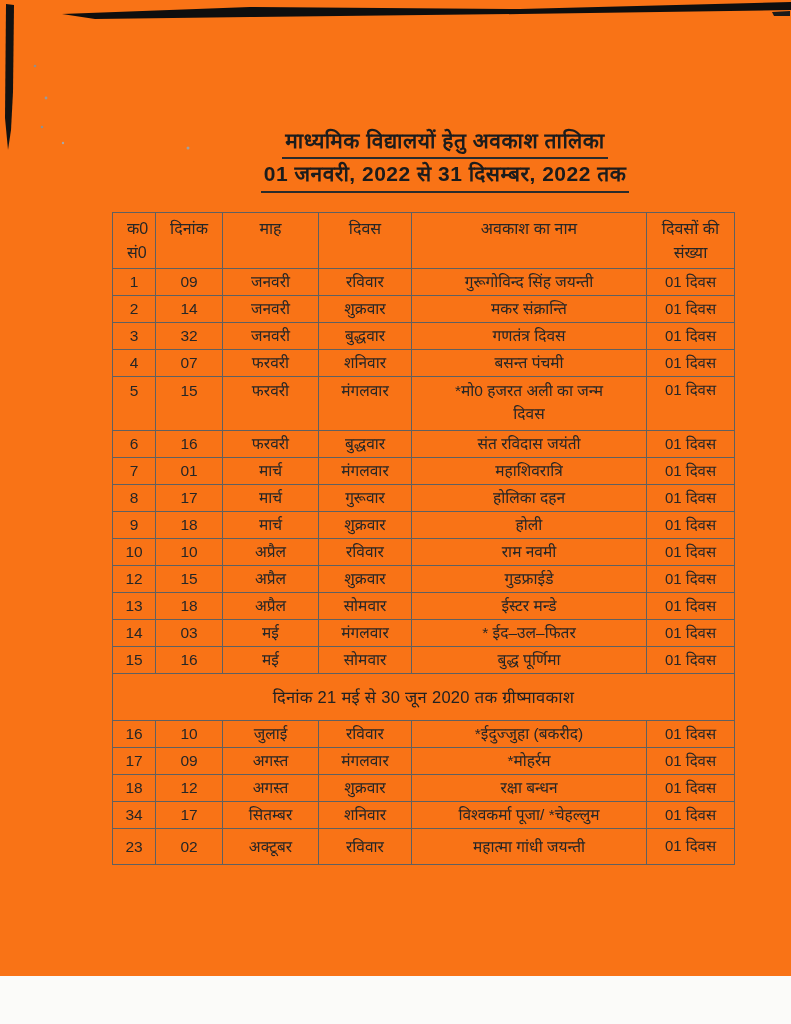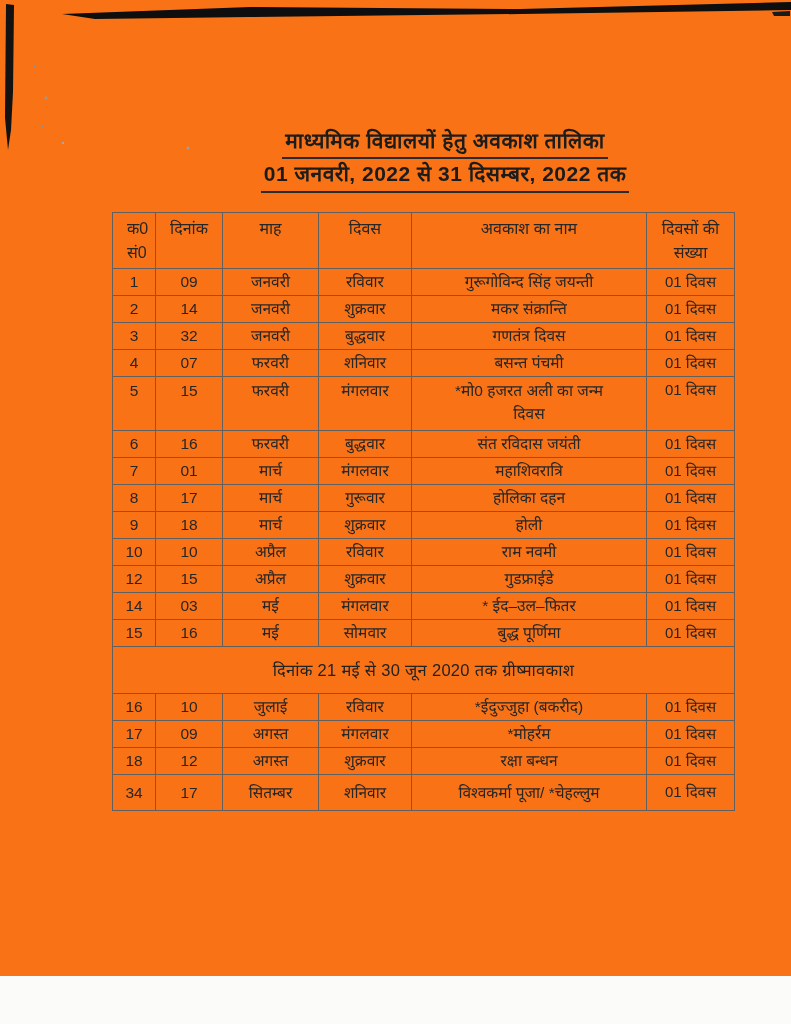--- a/index.html
+++ b/index.html
@@ -204,20 +204,28 @@
           <td data-name="cell-days">01 दिवस</td>
         </tr>
         <tr data-name="holiday-row-12">
           <td data-name="cell-sno">12</td>
           <td data-name="cell-date">15</td>
           <td data-name="cell-month">अप्रैल</td>
           <td data-name="cell-day">शुक्रवार</td>
           <td data-name="cell-name">गुडफ्राईडे</td>
           <td data-name="cell-days">01 दिवस</td>
         </tr>
+        <tr data-name="holiday-row-13">
+          <td data-name="cell-sno">13</td>
+          <td data-name="cell-date">18</td>
+          <td data-name="cell-month">अप्रैल</td>
+          <td data-name="cell-day">सोमवार</td>
+          <td data-name="cell-name">ईस्टर मन्डे</td>
+          <td data-name="cell-days">01 दिवस</td>
+        </tr>
         <tr data-name="holiday-row-14">
           <td data-name="cell-sno">14</td>
           <td data-name="cell-date">03</td>
           <td data-name="cell-month">मई</td>
           <td data-name="cell-day">मंगलवार</td>
           <td data-name="cell-name">* ईद–उल–फितर</td>
           <td data-name="cell-days">01 दिवस</td>
         </tr>
         <tr data-name="holiday-row-15">
           <td data-name="cell-sno">15</td>
@@ -255,16 +263,24 @@
           <td data-name="cell-days">01 दिवस</td>
         </tr>
         <tr data-name="holiday-row-22">
           <td data-name="cell-sno">34</td>
           <td data-name="cell-date">17</td>
           <td data-name="cell-month">सितम्बर</td>
           <td data-name="cell-day">शनिवार</td>
           <td data-name="cell-name">विश्वकर्मा पूजा/ *चेहल्लुम</td>
           <td data-name="cell-days">01 दिवस</td>
         </tr>
+        <tr data-name="holiday-row-23">
+          <td data-name="cell-sno">23</td>
+          <td data-name="cell-date">02</td>
+          <td data-name="cell-month">अक्टूबर</td>
+          <td data-name="cell-day">रविवार</td>
+          <td data-name="cell-name">महात्मा गांधी जयन्ती</td>
+          <td data-name="cell-days">01 दिवस</td>
+        </tr>
       </tbody>
   </table>
 
 </div>
 
 </body></html>

